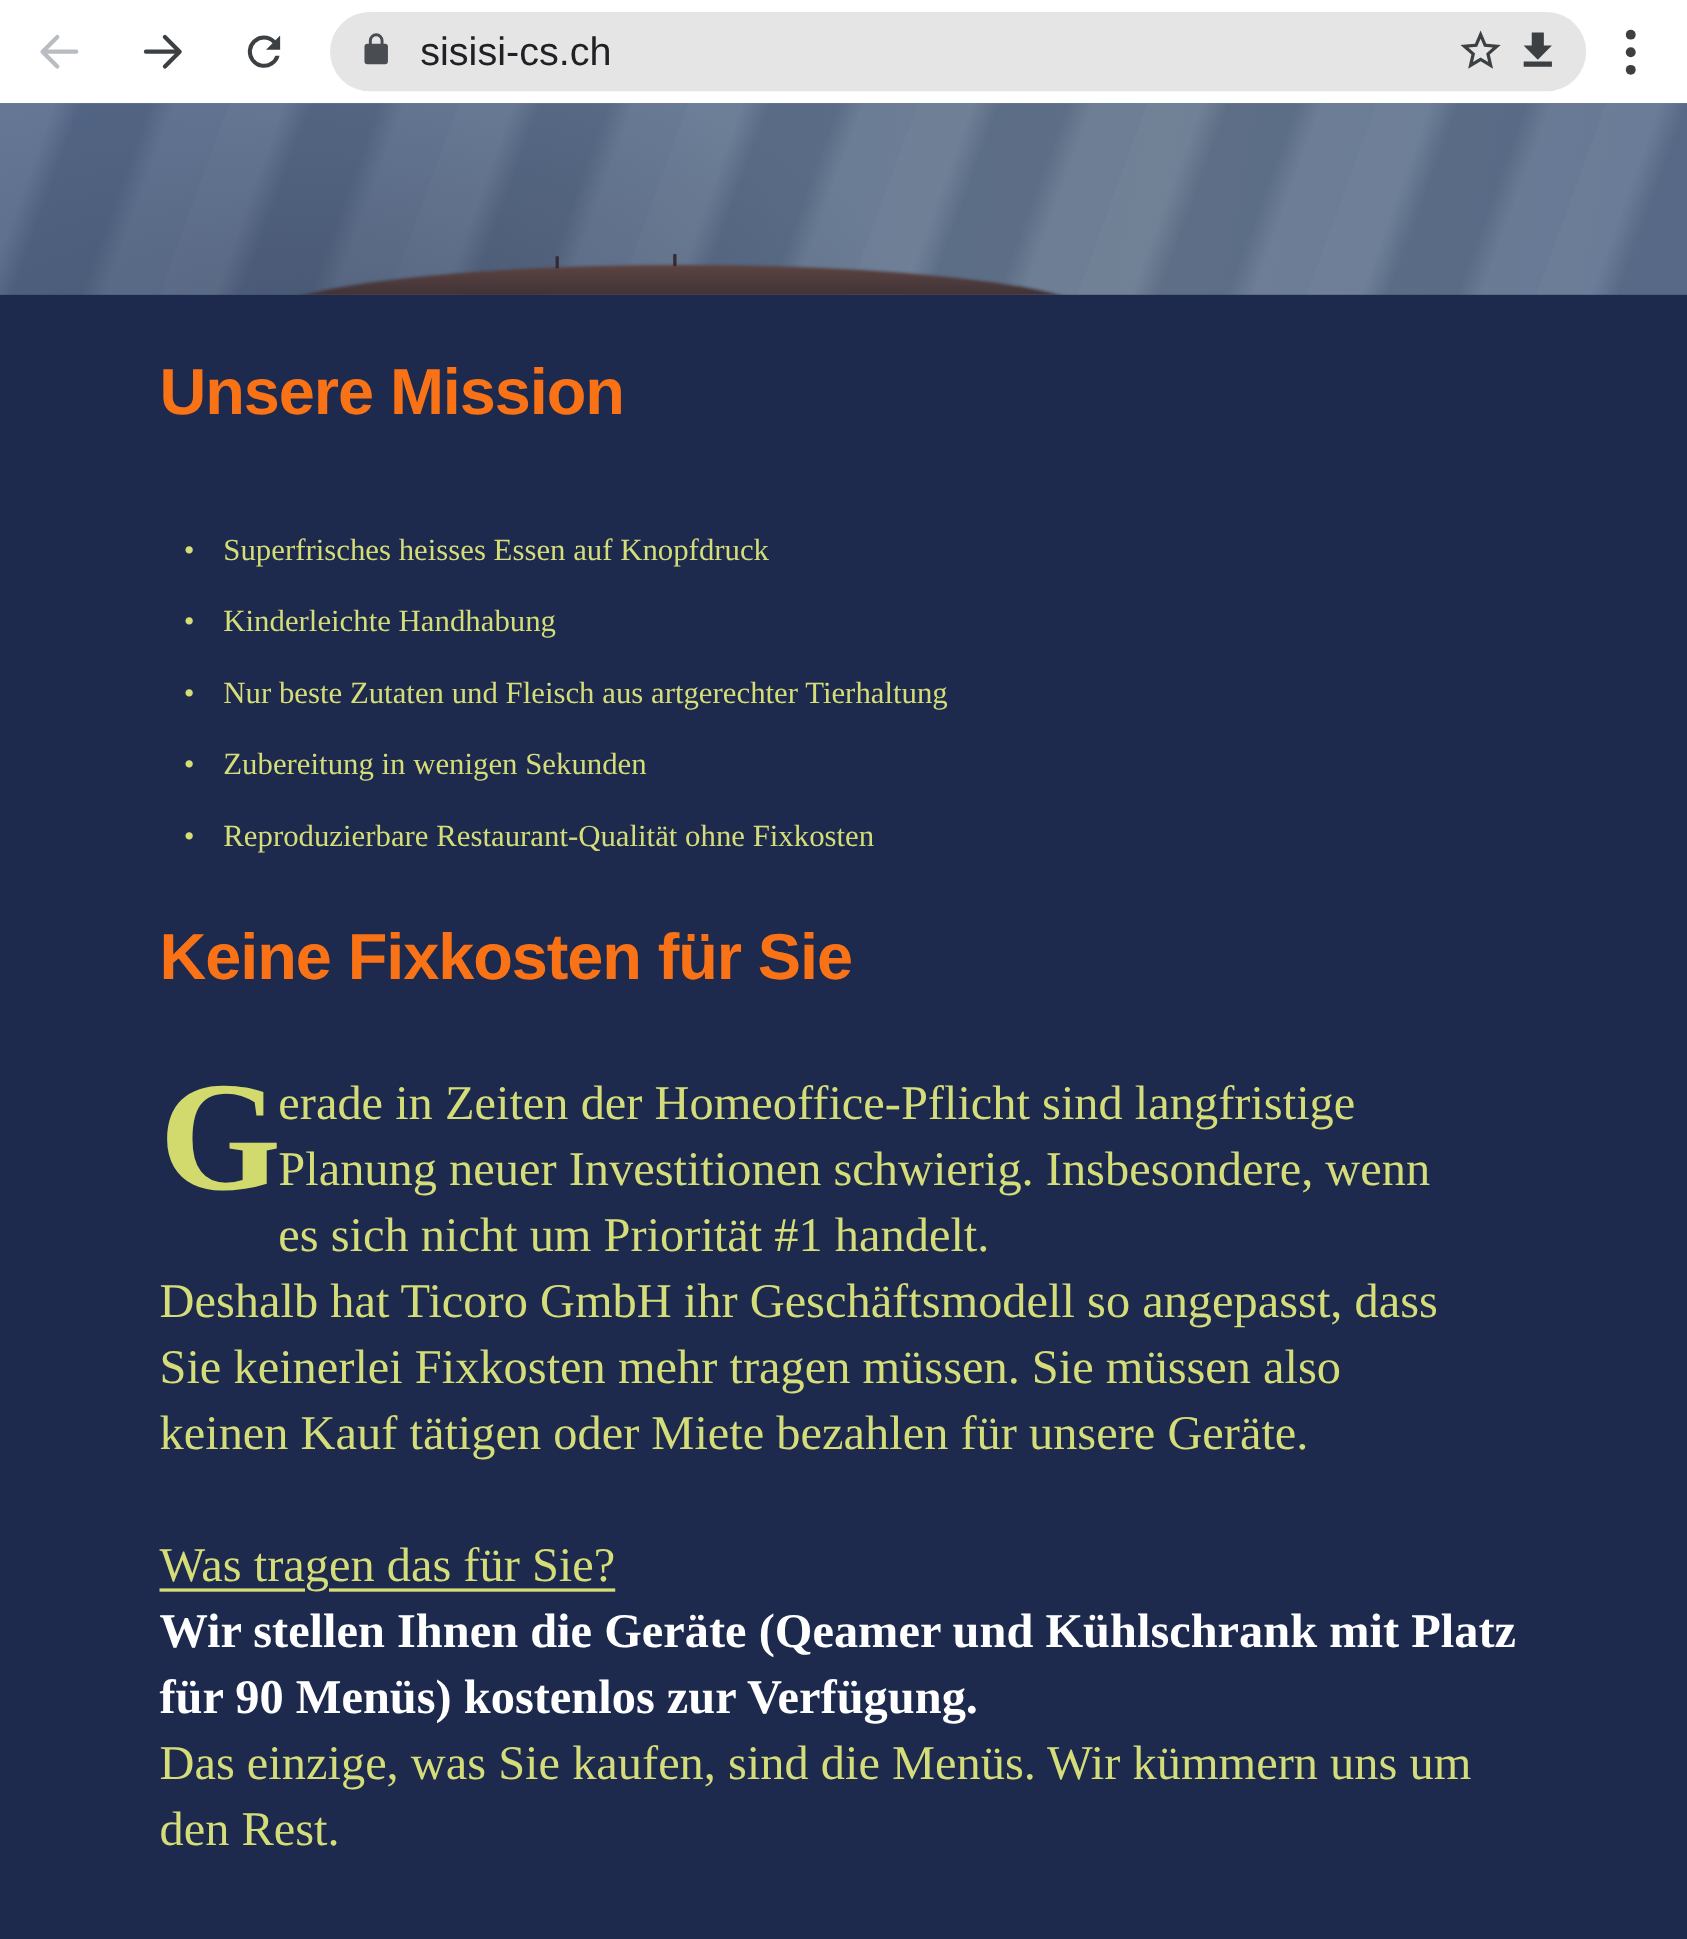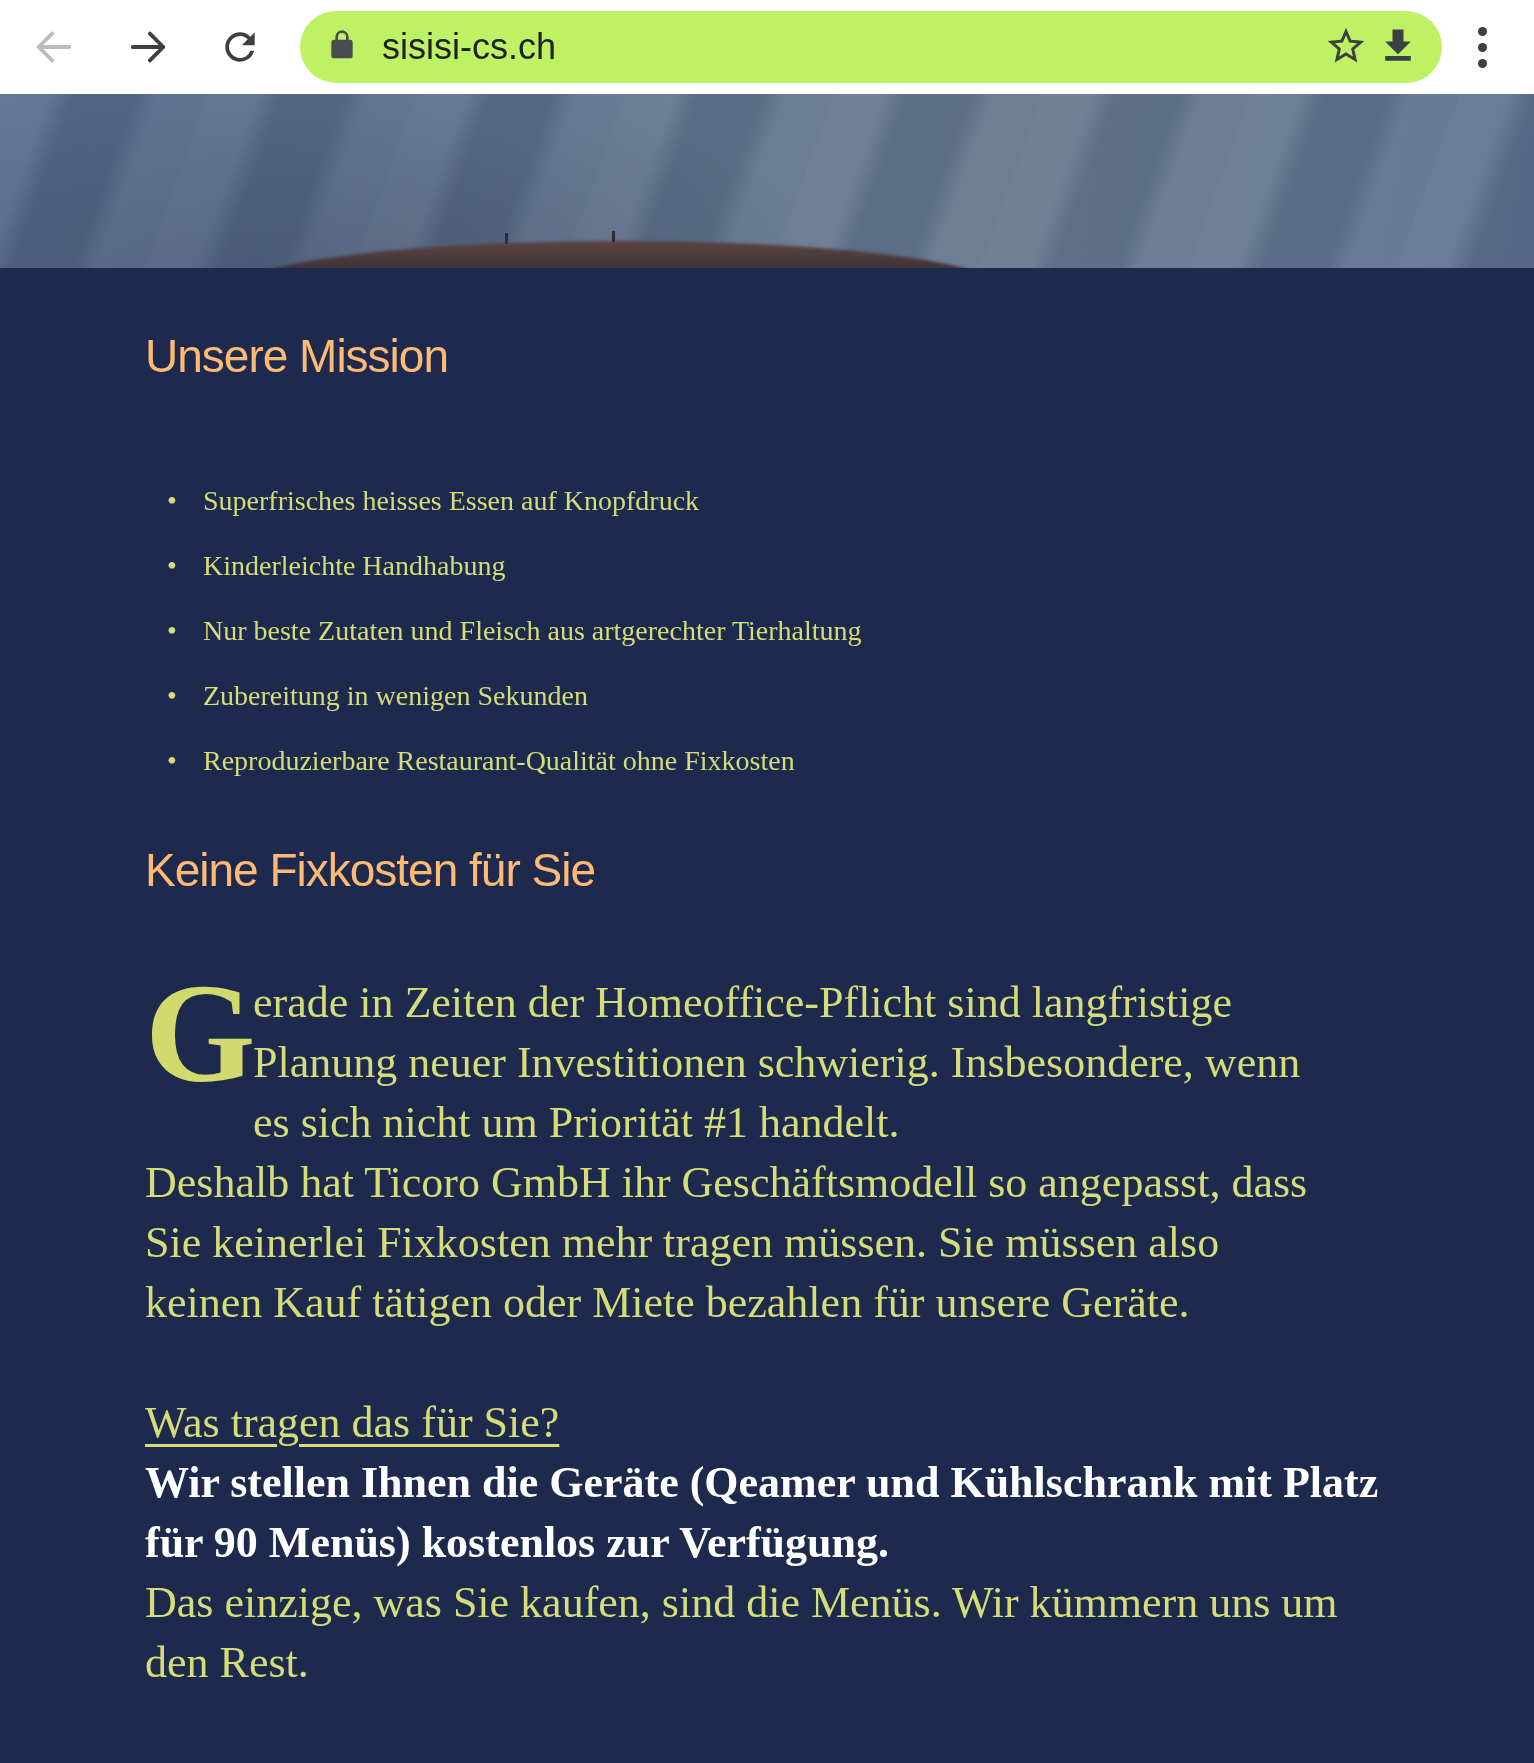--- a/index.html
+++ b/index.html
@@ -19,21 +19,21 @@
     width:48px;height:48px;border:none;background:transparent;
     display:flex;align-items:center;justify-content:center;
     padding:0;cursor:pointer;flex:0 0 auto;
   }
   .tb-btn svg{display:block;}
   .btn-back{margin-left:6px;}
   .btn-forward{margin-left:46px;}
   .btn-reload{margin-left:44px;}
   .omnibox{
     flex:1 1 auto;height:72px;margin-left:36px;margin-right:12px;
-    background:#bef264;border-radius:36px;
+    background:#e5e5e5;border-radius:36px;
     display:flex;align-items:center;
     padding:0 18px 0 26px;box-sizing:border-box;min-width:0;
   }
   .omni-url{
     font-family:"Liberation Sans", sans-serif;
     font-size:36px;color:#202124;margin-left:24px;
     flex:1 1 auto;white-space:nowrap;overflow:hidden;
   }
   .omni-action{
     width:52px;height:52px;border:none;background:transparent;
@@ -69,22 +69,22 @@
   .tick-2{left:612px;top:137px;}
 
   
   .content{
     background:#1d2a4e;color:#d5dd78;
     padding:52px 0 0 145px;box-sizing:border-box;
     height:1495px;
   }
   h1,h2{
     font-family:"Liberation Sans", sans-serif;
-    font-weight:normal;letter-spacing:-1px;
-    color:#fdba74;font-size:46px;line-height:72px;margin:0;
+    font-weight:bold;letter-spacing:-1px;
+    color:#f97316;font-size:59px;line-height:72px;margin:0;
   }
   h2{margin-top:41px;}
   .mission-list{
     list-style:none;margin:76px 0 0 0;padding:0;
     font-size:28px;line-height:65px;color:#d5dd78;
   }
   .mission-list li{position:relative;padding-left:58px;}
   .mission-list li::before{
     content:"•";position:absolute;left:22px;top:0;color:#d5dd78;
   }

